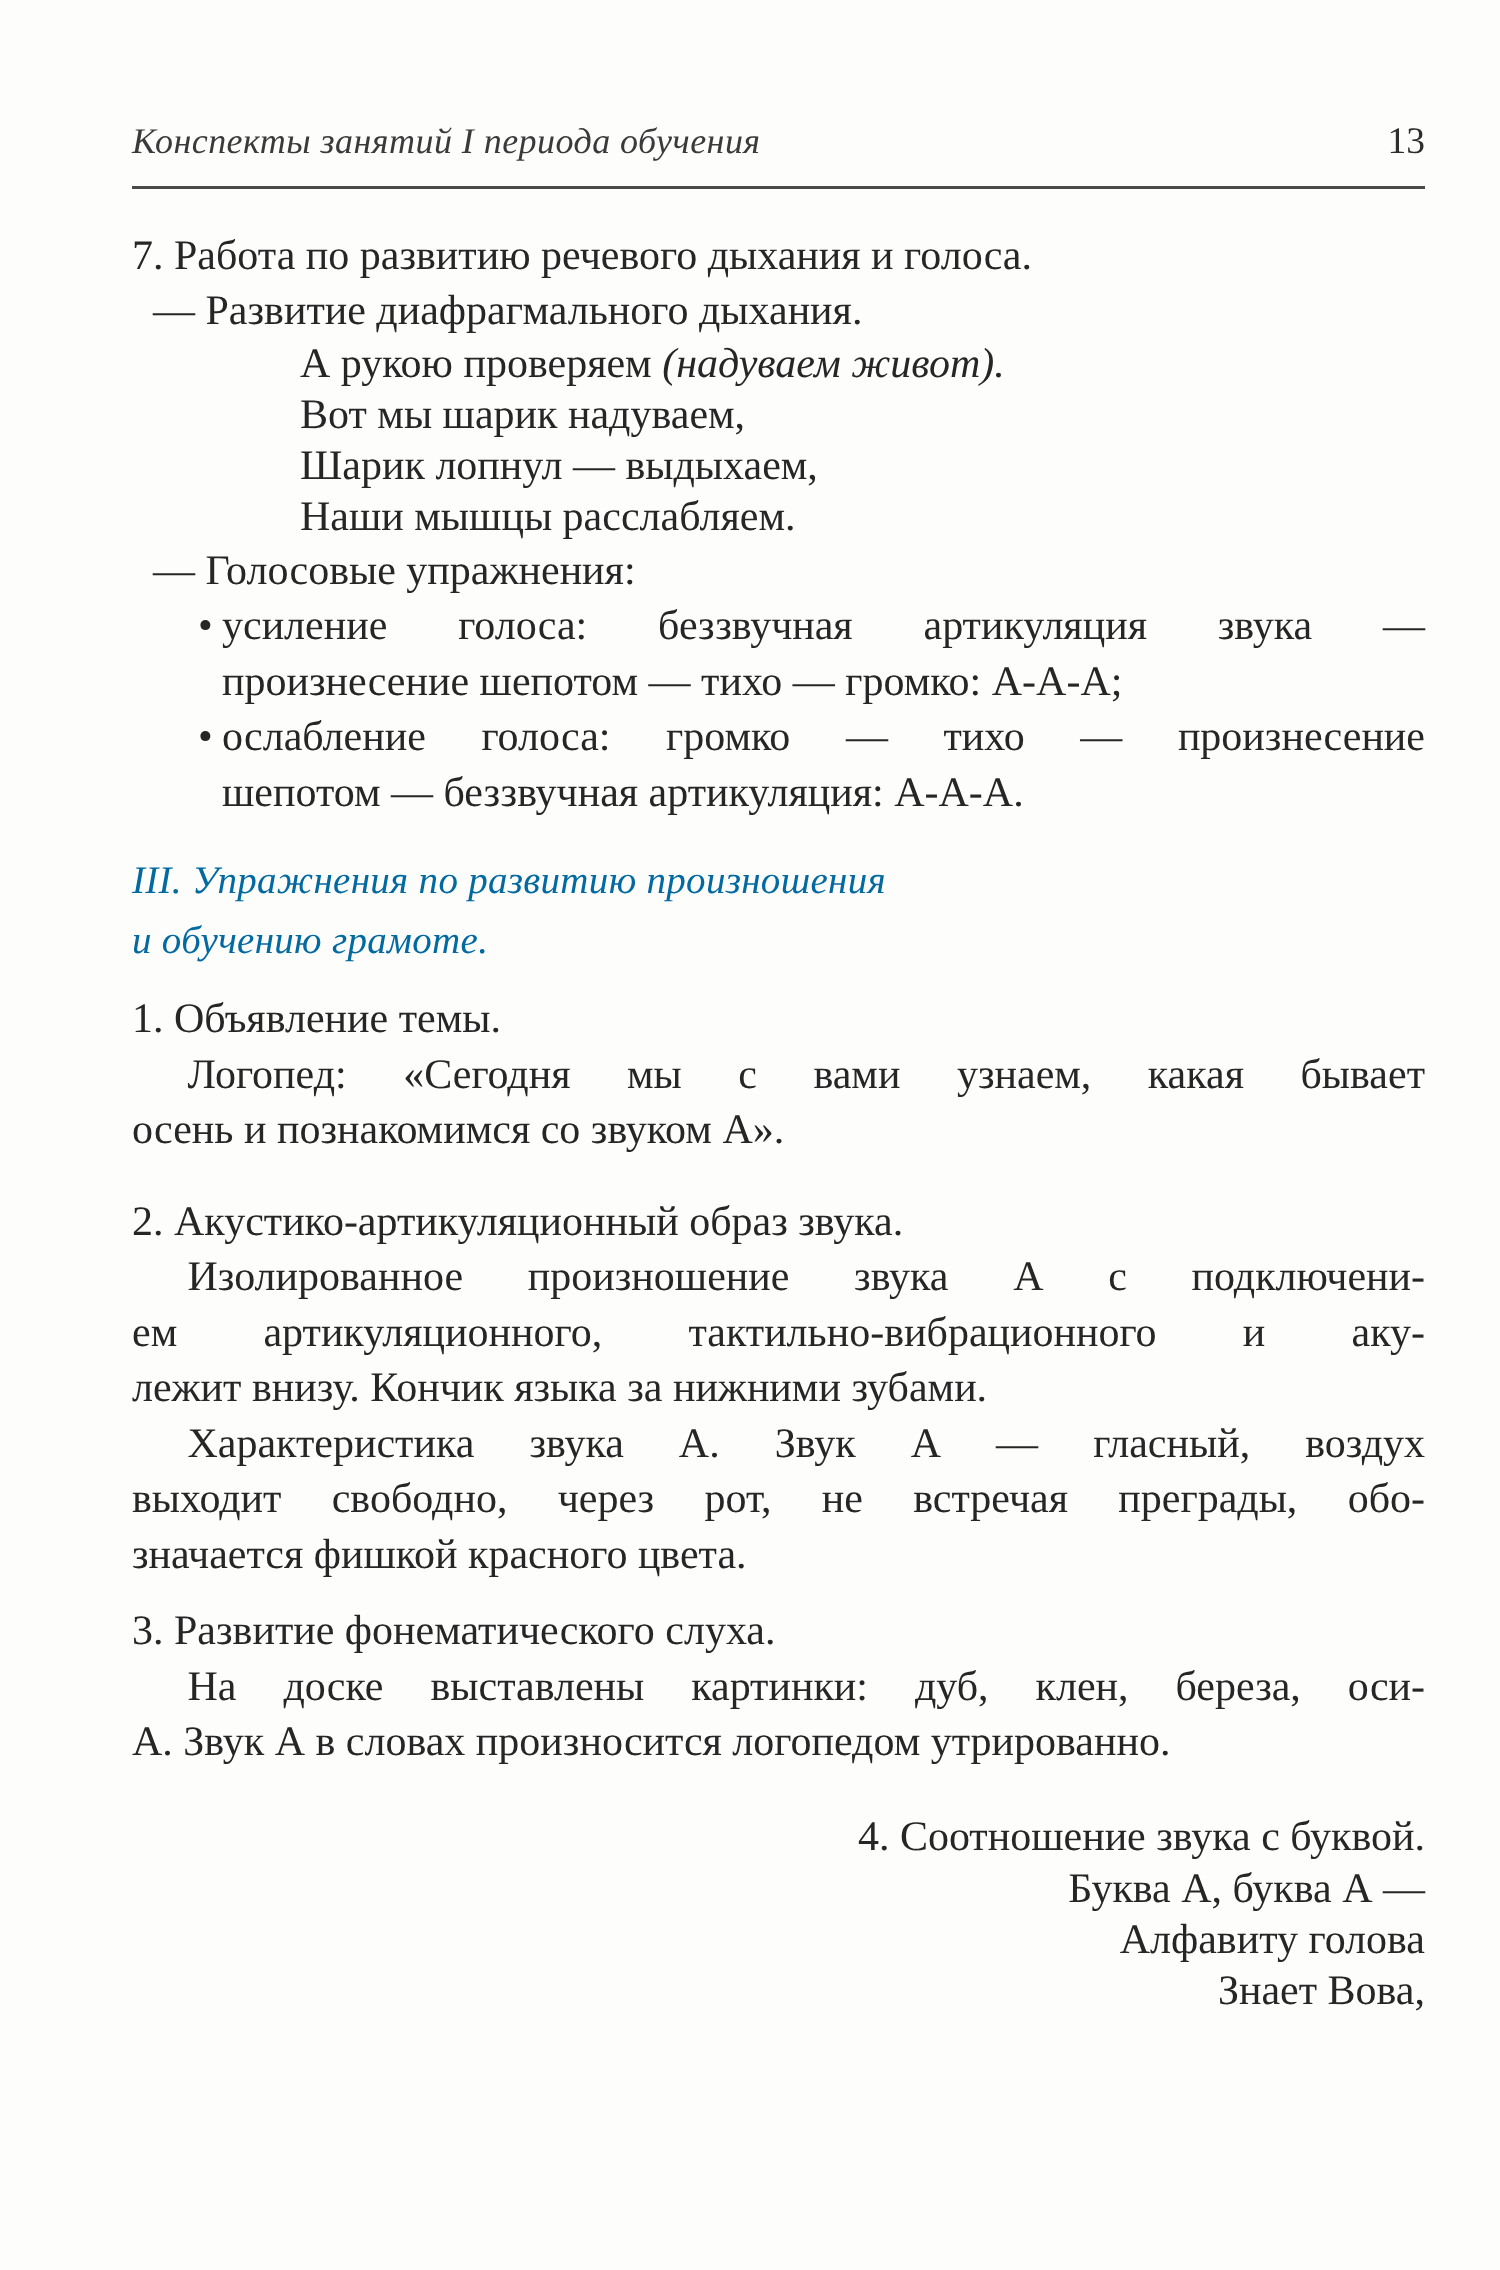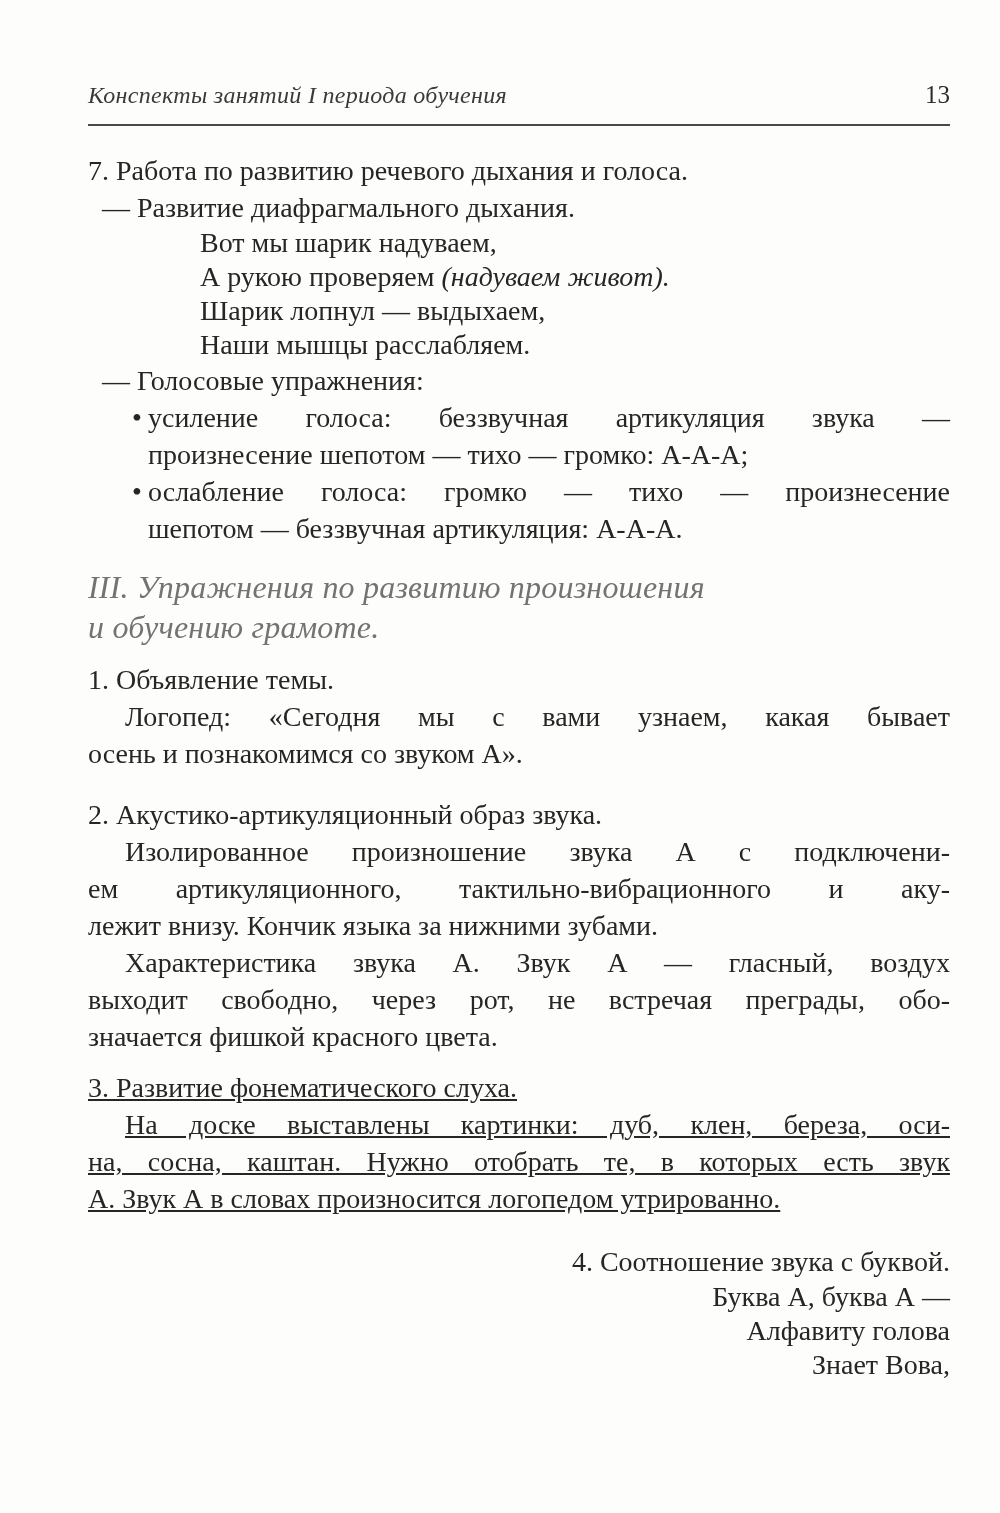--- a/index.html
+++ b/index.html
@@ -32,46 +32,46 @@
   .sec7 { margin-top: 26px; }
   .dash-line { padding-left: 14px; }
   .verse-a { margin-left: 112px; line-height: 34px; }
   .verse-b { margin-left: 150px; line-height: 34px; }
   .it { font-style: italic; }
   .bullet { position: relative; padding-left: 60px; }
   .bullet .marker { position: absolute; left: 44px; top: 0; }
   .jl { text-align: justify; text-align-last: justify; }
   .first { padding-left: 37px; }
   .h3 {
-    margin-top: 20px; font-style: italic; font-size: 32px;
-    line-height: 40px; color: #737373; letter-spacing: .2px;
+    margin-top: 20px; font-style: italic; font-size: 26px;
+    line-height: 40px; color: #0369a1; letter-spacing: .2px;
   }
   .sec1 { margin-top: 14px; }
   .sec2 { margin-top: 24px; }
-  .sec3 { margin-top: 14px; text-decoration: underline; }
+  .sec3 { margin-top: 14px; }
   .sec4 { margin-top: 26px; text-align: right; }
 </style>
 </head>
 <body>
 
 <div class="page">
 
   <div class="runhead">
     <span class="rtitle">Конспекты занятий I периода обучения</span>
     <span class="pnum">13</span>
   </div>
   <hr class="rule">
 
   <div class="txt sec7">
     <div>7. Работа по развитию речевого дыхания и голоса.</div>
     <div class="dash-line">— Развитие диафрагмального дыхания.</div>
 
     <div class="verse-a">
+      <div><span>А рукою проверяем</span> <span class="it">(надуваем живот).</span></div>
       <div>Вот мы шарик надуваем,</div>
-      <div><span>А рукою проверяем</span> <span class="it">(надуваем живот).</span></div>
       <div>Шарик лопнул — выдыхаем,</div>
       <div>Наши мышцы расслабляем.</div>
     </div>
 
     <div class="dash-line">— Голосовые упражнения:</div>
 
     <div class="bullet">
       <span class="marker">•</span>
       <div class="jl">усиление голоса: беззвучная артикуляция звука —</div>
       <div>произнесение шепотом — тихо — громко: А-А-А;</div>
@@ -101,21 +101,20 @@
     <div class="jl">ем артикуляционного, тактильно-вибрационного и аку-</div>
     <div>лежит внизу. Кончик языка за нижними зубами.</div>
     <div class="jl first">Характеристика звука А. Звук А — гласный, воздух</div>
     <div class="jl">выходит свободно, через рот, не встречая преграды, обо-</div>
     <div>значается фишкой красного цвета.</div>
   </div>
 
   <div class="txt sec3">
     <div>3. Развитие фонематического слуха.</div>
     <div class="jl first">На доске выставлены картинки: дуб, клен, береза, оси-</div>
-    <div class="jl">на, сосна, каштан. Нужно отобрать те, в которых есть звук</div>
     <div>А. Звук А в словах произносится логопедом утрированно.</div>
   </div>
 
   <div class="txt sec4">
     <div>4. Соотношение звука с буквой.</div>
     <div class="verse-b">
       <div>Буква А, буква А —</div>
       <div>Алфавиту голова</div>
       <div>Знает Вова,</div>
     </div>

